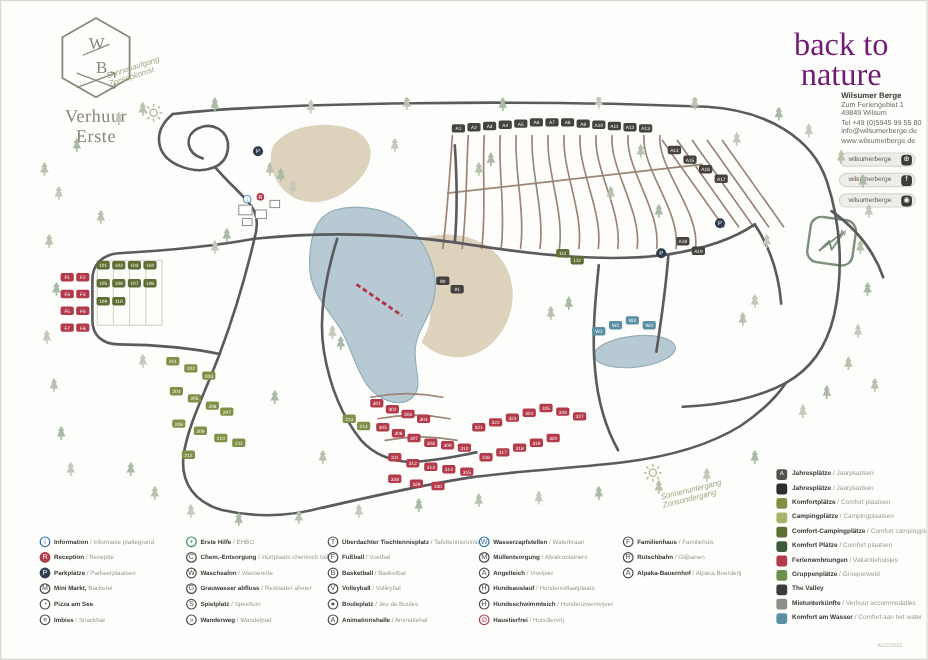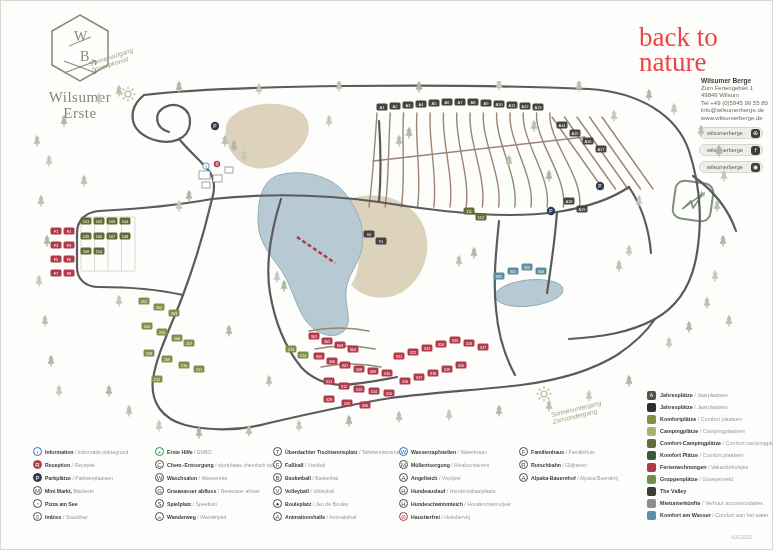--- a/index.html
+++ b/index.html
@@ -3,22 +3,22 @@
 <meta charset="utf-8">
 <title>Wilsumer Berge Plattegrond</title>
 <style>
   html,body{margin:0;padding:0;background:#e9e9e6;}
   .page{position:relative;width:773px;height:550px;background:#fdfdfb;border:1px solid #d8d8d3;
         box-sizing:border-box;font-family:"Liberation Sans",sans-serif;overflow:hidden;margin:0 auto;}
   
   .logo{position:absolute;left:34px;top:12px;width:90px;text-align:center;}
   .logo-name{font-family:"Liberation Serif",serif;color:#8a8474;font-size:15px;line-height:16px;letter-spacing:.5px;margin-top:2px;}
   
-  .brand{position:absolute;left:638px;top:24px;width:124px;
-         font-family:"Liberation Serif",serif;color:#ef4444;font-size:27px;line-height:25px;}
+  .brand{position:absolute;left:638px;top:24px;width:124px;text-align:center;
+         font-family:"Liberation Serif",serif;color:#701a75;font-size:27px;line-height:25px;}
   
   .contact{position:absolute;left:700px;top:76px;font-size:6px;color:#6a6a66;line-height:7.6px;width:70px;}
   .contact .name{font-weight:bold;color:#3d3d3a;font-size:6.6px;}
   
   .socials{position:absolute;left:698px;top:126px;display:flex;flex-direction:column;gap:5px;}
   .pill{width:64px;height:12px;border-radius:6px;background:#efedea;border:1px solid #d8d5cf;
         display:flex;align-items:center;justify-content:space-between;padding:0 2px 0 7px;box-sizing:border-box;cursor:pointer;}
   .pill span.lbl{font-size:5.5px;color:#5a5a56;}
   .pill .picon{width:9px;height:9px;border-radius:3px;background:#3c3c38;color:#fff;font-size:6px;
         display:flex;align-items:center;justify-content:center;line-height:1;}
@@ -66,21 +66,21 @@
       <g stroke="#8a8878" stroke-width="1.1">
         <line x1="15" y1="60" x2="47" y2="48"></line>
           <line x1="15" y1="48" x2="47" y2="60"></line>
         <line x1="47" y1="48" x2="43" y2="47"></line>
           <line x1="47" y1="48" x2="46.5" y2="52"></line>
         <line x1="47" y1="60" x2="43" y2="61"></line>
           <line x1="47" y1="60" x2="46.5" y2="56"></line>
       </g>
     </svg>
     <div class="logo-name">
-      <div>Wilsumer</div>
+      <div>Verhuur</div>
       <div>Erste</div>
     </div>
   </div>
 
   <div class="brand">
     <div>back to</div>
     <div>nature</div>
   </div>
 
   <div class="contact">

